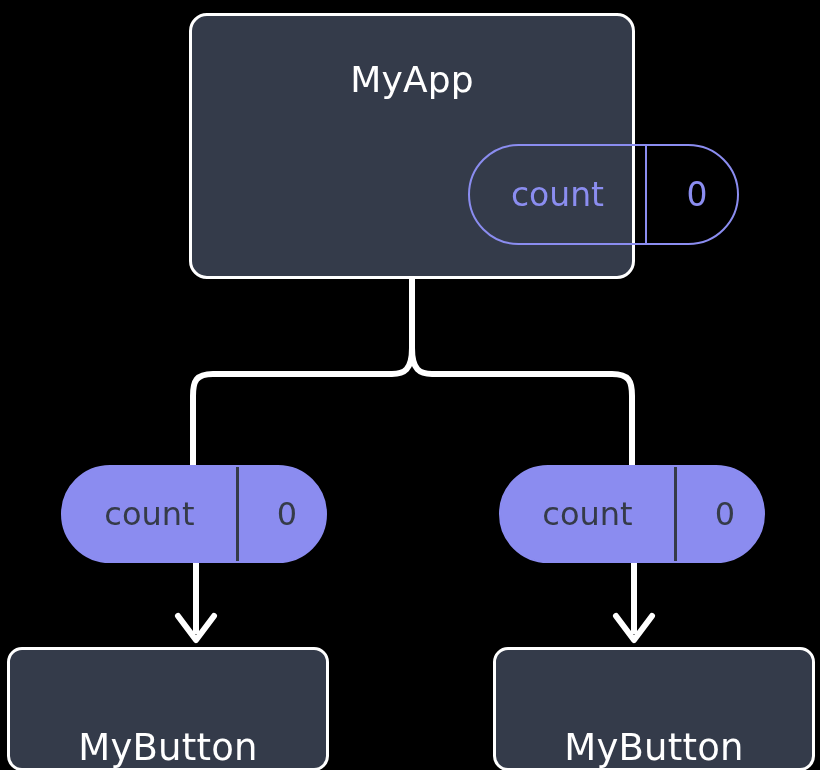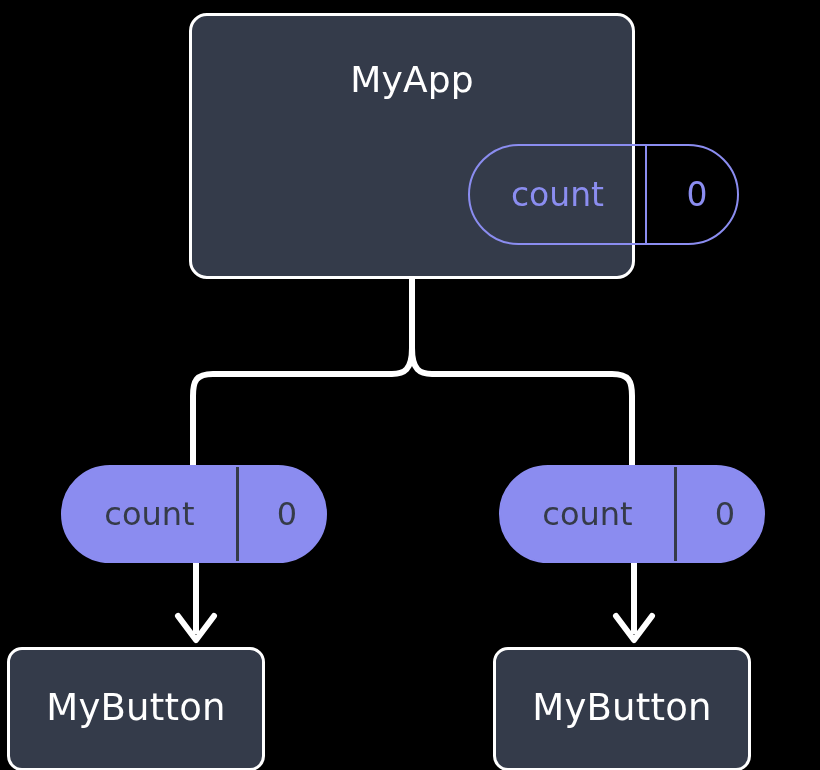--- a/index.html
+++ b/index.html
@@ -42,24 +42,24 @@
   }
   .comp-box.root {
     left: 189px;
     top: 13px;
     width: 446px;
     height: 266px;
     border-radius: 18px;
     padding-top: 46px;
   }
   .comp-box.leaf {
-    width: 258px;
+    width: 322px;
     height: 124px;
     border-radius: 15px;
-    justify-content: center;
+    justify-content: flex-end;
   }
   .comp-box.leaf.left  { left: 7px;   top: 647px; }
   .comp-box.leaf.right { left: 493px; top: 647px; }
 
   .comp-title {
     color: #ffffff;
     font-size: 36px;
     font-weight: 400;
     letter-spacing: 0.2px;
     line-height: 1;

